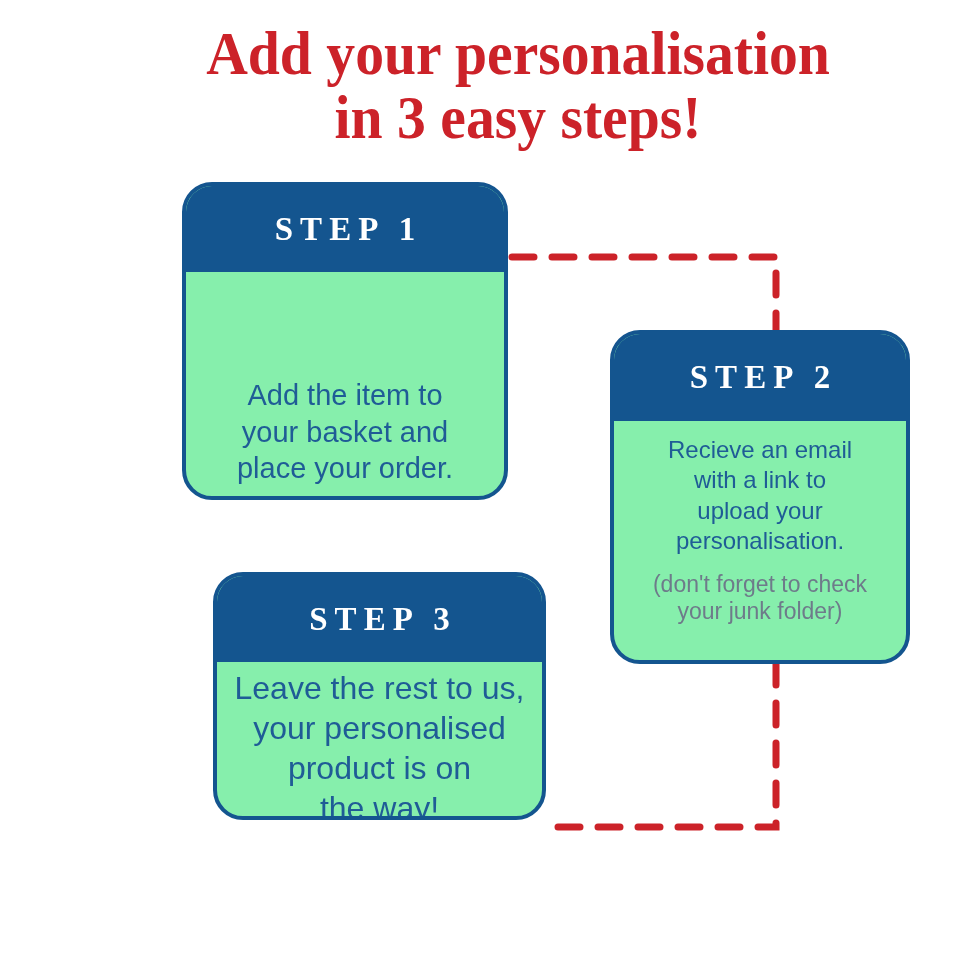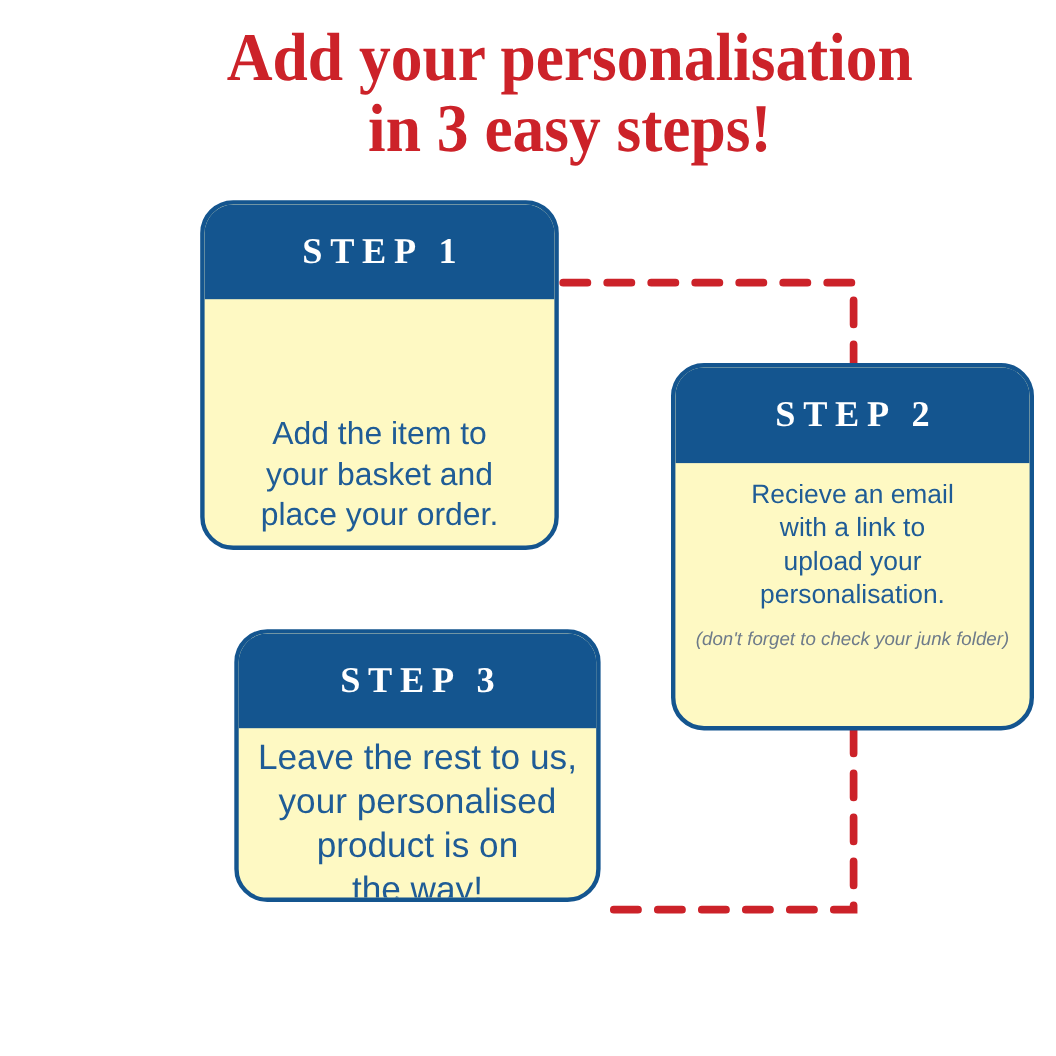--- a/index.html
+++ b/index.html
@@ -46,21 +46,21 @@
     top: 0;
     width: 960px;
     height: 960px;
     pointer-events: none;
   }
 
   
   .card {
     position: absolute;
     box-sizing: border-box;
-    background: #fef9c3;
+    background: #86efac;
     border: 4px solid #14558f;
     border-radius: 30px;
     overflow: hidden;
     display: flex;
     flex-direction: column;
   }
   .card-header {
     background: #14558f;
     color: #ffffff;
     display: flex;
@@ -85,32 +85,31 @@
   .card-text {
     color: #1f5c96;
     text-align: center;
     font-size: 29px;
     line-height: 1.25;
     white-space: pre-line;
   }
   .card-note {
     color: #6e7b8a;
     text-align: center;
-    font-size: 17px;
+    font-size: 23px;
     line-height: 1.2;
     margin-top: 14px;
-    font-style: italic;
   }
 
   
   #card-step-1 { left: 144px; top: 182px;  width: 326px; height: 318px; }
   #card-step-1 .card-header { height: 86px; }
   #card-step-1 .card-body { padding-top: 4px; }
 
-  #card-step-2 { left: 572px; top: 330px;  width: 330px; height: 334px; }
+  #card-step-2 { left: 572px; top: 330px;  width: 300px; height: 334px; }
   #card-step-2 .card-header { height: 87px; }
   #card-step-2 .card-text { font-size: 24px; line-height: 1.27; }
   #card-step-2 .card-body { justify-content: flex-start; padding-top: 14px; }
 
   #card-step-3 { left: 175px; top: 572px;  width: 333px; height: 248px; }
   #card-step-3 .card-header { height: 86px; }
   #card-step-3 .card-text { font-size: 32px; }
 </style>
 </head>
 <body>

